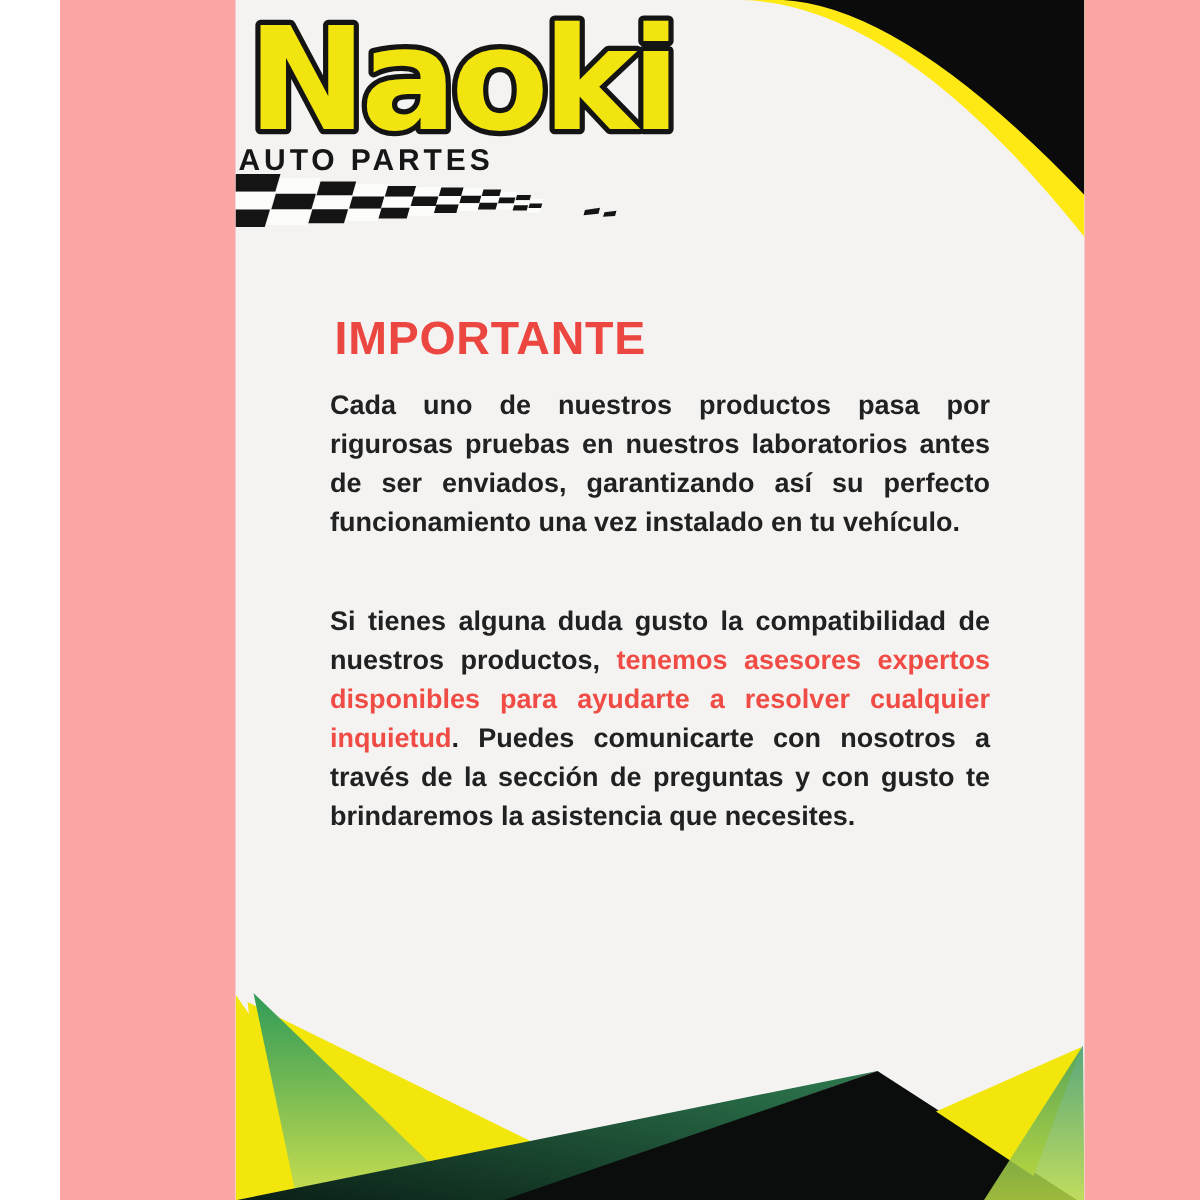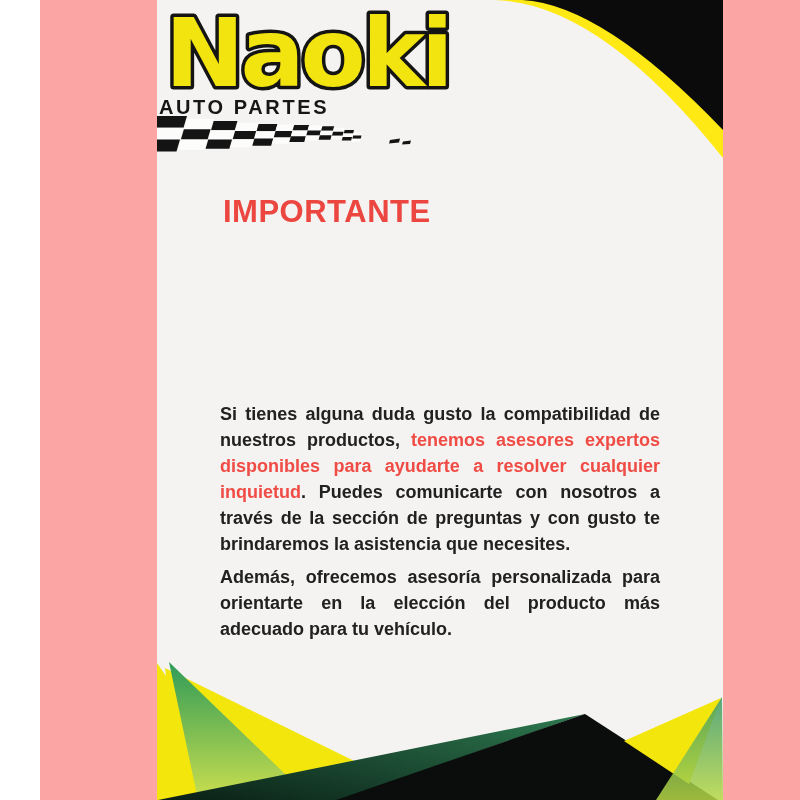--- a/index.html
+++ b/index.html
@@ -7,21 +7,21 @@
          font-family:"Liberation Sans", sans-serif;margin-left:40px;}
   .flyer{position:absolute;left:117px;top:0;width:566px;height:800px;background:#f4f3f1;overflow:hidden;}
   svg{display:block;}
   .corner-svg{position:absolute;right:0;top:0;}
   .logo-svg{position:absolute;left:6px;top:-6px;}
   .subtitle{position:absolute;left:2px;top:96px;font-size:20px;font-weight:bold;color:#161616;
             letter-spacing:2.6px;white-space:pre;}
   .flag-svg{position:absolute;left:0;top:112px;}
   .tagline{position:absolute;left:7px;top:151px;font-size:14.6px;font-weight:bold;color:#E94540;
            letter-spacing:.2px;white-space:pre;}
-  .heading{position:absolute;left:66px;top:194px;font-size:31px;font-weight:bold;color:#EC4640;
+  .heading{position:absolute;left:66px;top:208px;font-size:31px;font-weight:bold;color:#EC4640;
            letter-spacing:.5px;}
   .para{position:absolute;left:63px;width:440px;font-size:18px;line-height:26px;font-weight:bold;
         color:#212121;text-align:justify;margin:0;}
   .p1{top:257px;}
   .p2{top:401px;}
   .p3{top:564px;}
   .hl{color:#F04B45;}
   .bottom-svg{position:absolute;left:0;top:660px;}
 </style>
 </head>
@@ -78,24 +78,24 @@
         <polygon points="186.71146495678659,21.42569225400554 196.06598093577645,21.42569225400554 195.09122751974354,24.90357322426594 185.73671154075367,24.90357322426594" fill="#FCFCFB"></polygon>
         <polygon points="185.73671154075367,24.90357322426594 195.09122751974354,24.90357322426594 194.11647410371063,28.38145419452634 184.76195812472076,28.38145419452634" fill="#141414"></polygon>
         <polygon points="197.04073435180936,20.54162886574134 205.36625357311033,20.54162886574134 204.50847056700138,23.619553524421796 196.18295134570042,23.619553524421796" fill="#FCFCFB"></polygon>
         <polygon points="196.18295134570042,23.619553524421796 204.50847056700138,23.619553524421796 203.6506875608924,26.697478183102252 195.32516833959144,26.697478183102252" fill="#141414"></polygon>
         <polygon points="195.32516833959144,26.697478183102252 203.6506875608924,26.697478183102252 202.79290455478346,29.775402841782707 194.4673853334825,29.775402841782707" fill="#FCFCFB"></polygon>
       </svg>
 
 
     <div class="heading">IMPORTANTE</div>
 
+    <p class="para p1">Cada uno de nuestros productos pasa por rigurosas pruebas en nuestros laboratorios antes de ser enviados, garantizando así su perfecto funcionamiento una vez instalado en tu vehículo.</p>
 
     <p class="para p2"><span>Si tienes alguna duda gusto la compatibilidad de nuestros productos, </span><span class="hl">tenemos asesores expertos disponibles para ayudarte a resolver cualquier inquietud</span><span>. Puedes comunicarte con nosotros a través de la sección de preguntas y con gusto te brindaremos la asistencia que necesites.</span></p>
 
-    <p class="para p3">Además, ofrecemos asesoría personalizada para orientarte en la elección del producto más adecuado para tu vehículo.</p>
 
     <svg class="bottom-svg" width="566" height="140" viewBox="0 0 566 140">
       <defs>
         <linearGradient id="gLeft" x1="0" y1="0" x2="0" y2="1">
           <stop offset="0" stop-color="#2F9B58"></stop>
             <stop offset="1" stop-color="#CBDF4E"></stop>
         </linearGradient>
         <linearGradient id="gBand" x1="0" y1="1" x2="1" y2="0">
           <stop offset="0" stop-color="#0A1F16"></stop>
             <stop offset="1" stop-color="#2E7A50"></stop>

